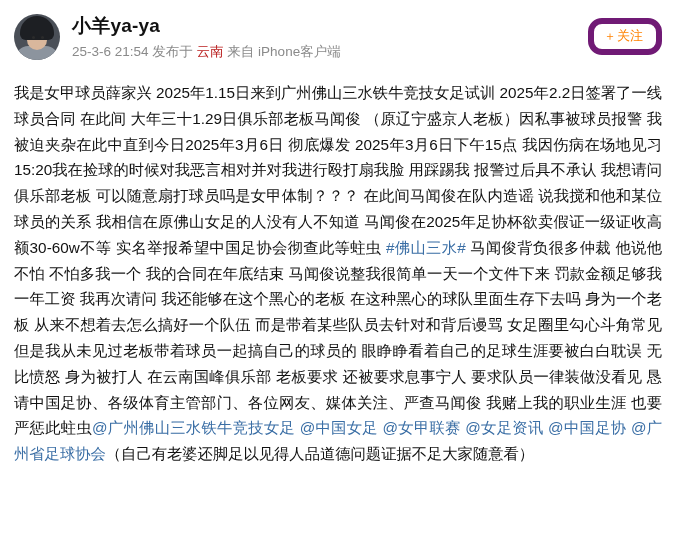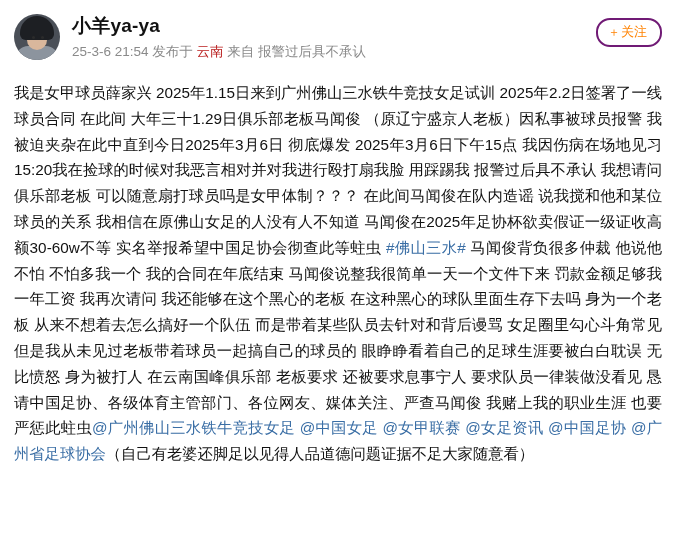--- a/index.html
+++ b/index.html
@@ -94,21 +94,21 @@
     color: #8a8a8a;
     line-height: 18px;
   }
   .metaline .link {
     color: #b91c1c;
   }
   .follow-btn {
     position: absolute;
     right: 0;
     top: 6px;
-    border: 2px solid #701a75;
+    border: 6px solid #701a75;
     color: #ff8200;
     background: #ffffff;
     border-radius: 14px;
     font-size: 13px;
     line-height: 16px;
     padding: 4px 13px 5px 10px;
     white-space: nowrap;
   }
   .follow-btn .plus {
     font-size: 12px;
@@ -140,21 +140,21 @@
       <div class="eye-l"></div>
       <div class="eye-r"></div>
     </div>
 
     <div class="namecol">
       <div class="username">小羊ya-ya</div>
       <div class="metaline">
         <span>25-3-6 21:54</span>
         <span>发布于</span>
         <span class="link">云南</span>
-        <span>来自 报警过后具不承认</span>
+        <span>来自 iPhone客户端</span>
       </div>
     </div>
 
     <div class="follow-btn">
       <span class="plus">＋</span><span>关注</span>
     </div>
   </div>
 
   <div class="content" id="post-body"><span>我是女甲球员薛家兴 2025年1.15日来到广州佛山三水铁牛竞技女足试训 2025年2.2日签署了一线球员合同 在此间 大年三十1.29日俱乐部老板马闻俊 （原辽宁盛京人老板）因私事被球员报警 我被迫夹杂在此中直到今日2025年3月6日 彻底爆发 2025年3月6日下午15点 我因伤病在场地见习 15:20我在捡球的时候对我恶言相对并对我进行殴打扇我脸 用踩踢我 报警过后具不承认 我想请问俱乐部老板 可以随意扇打球员吗是女甲体制？？？ 在此间马闻俊在队内造谣 说我搅和他和某位球员的关系 我相信在原佛山女足的人没有人不知道 马闻俊在2025年足协杯欲卖假证一级证收高额30-60w不等 实名举报希望中国足协会彻查此等蛀虫 </span><span class="topic">#佛山三水#</span><span> 马闻俊背负很多仲裁 他说他不怕 不怕多我一个 我的合同在年底结束 马闻俊说整我很简单一天一个文件下来 罚款金额足够我一年工资 我再次请问 我还能够在这个黑心的老板 在这种黑心的球队里面生存下去吗 身为一个老板 从来不想着去怎么搞好一个队伍 而是带着某些队员去针对和背后谩骂 女足圈里勾心斗角常见 但是我从未见过老板带着球员一起搞自己的球员的 眼睁睁看着自己的足球生涯要被白白耽误 无比愤怒 身为被打人 在云南国峰俱乐部 老板要求 还被要求息事宁人 要求队员一律装做没看见 恳请中国足协、各级体育主管部门、各位网友、媒体关注、严查马闻俊 我赌上我的职业生涯 也要严惩此蛀虫</span><span class="mention">@广州佛山三水铁牛竞技女足</span><span class="mention"> @中国女足</span><span class="mention"> @女甲联赛</span><span class="mention"> @女足资讯</span><span class="mention"> @中国足协</span><span class="mention"> @广州省足球协会</span><span>（自己有老婆还脚足以见得人品道德问题证据不足大家随意看）</span></div>
 

